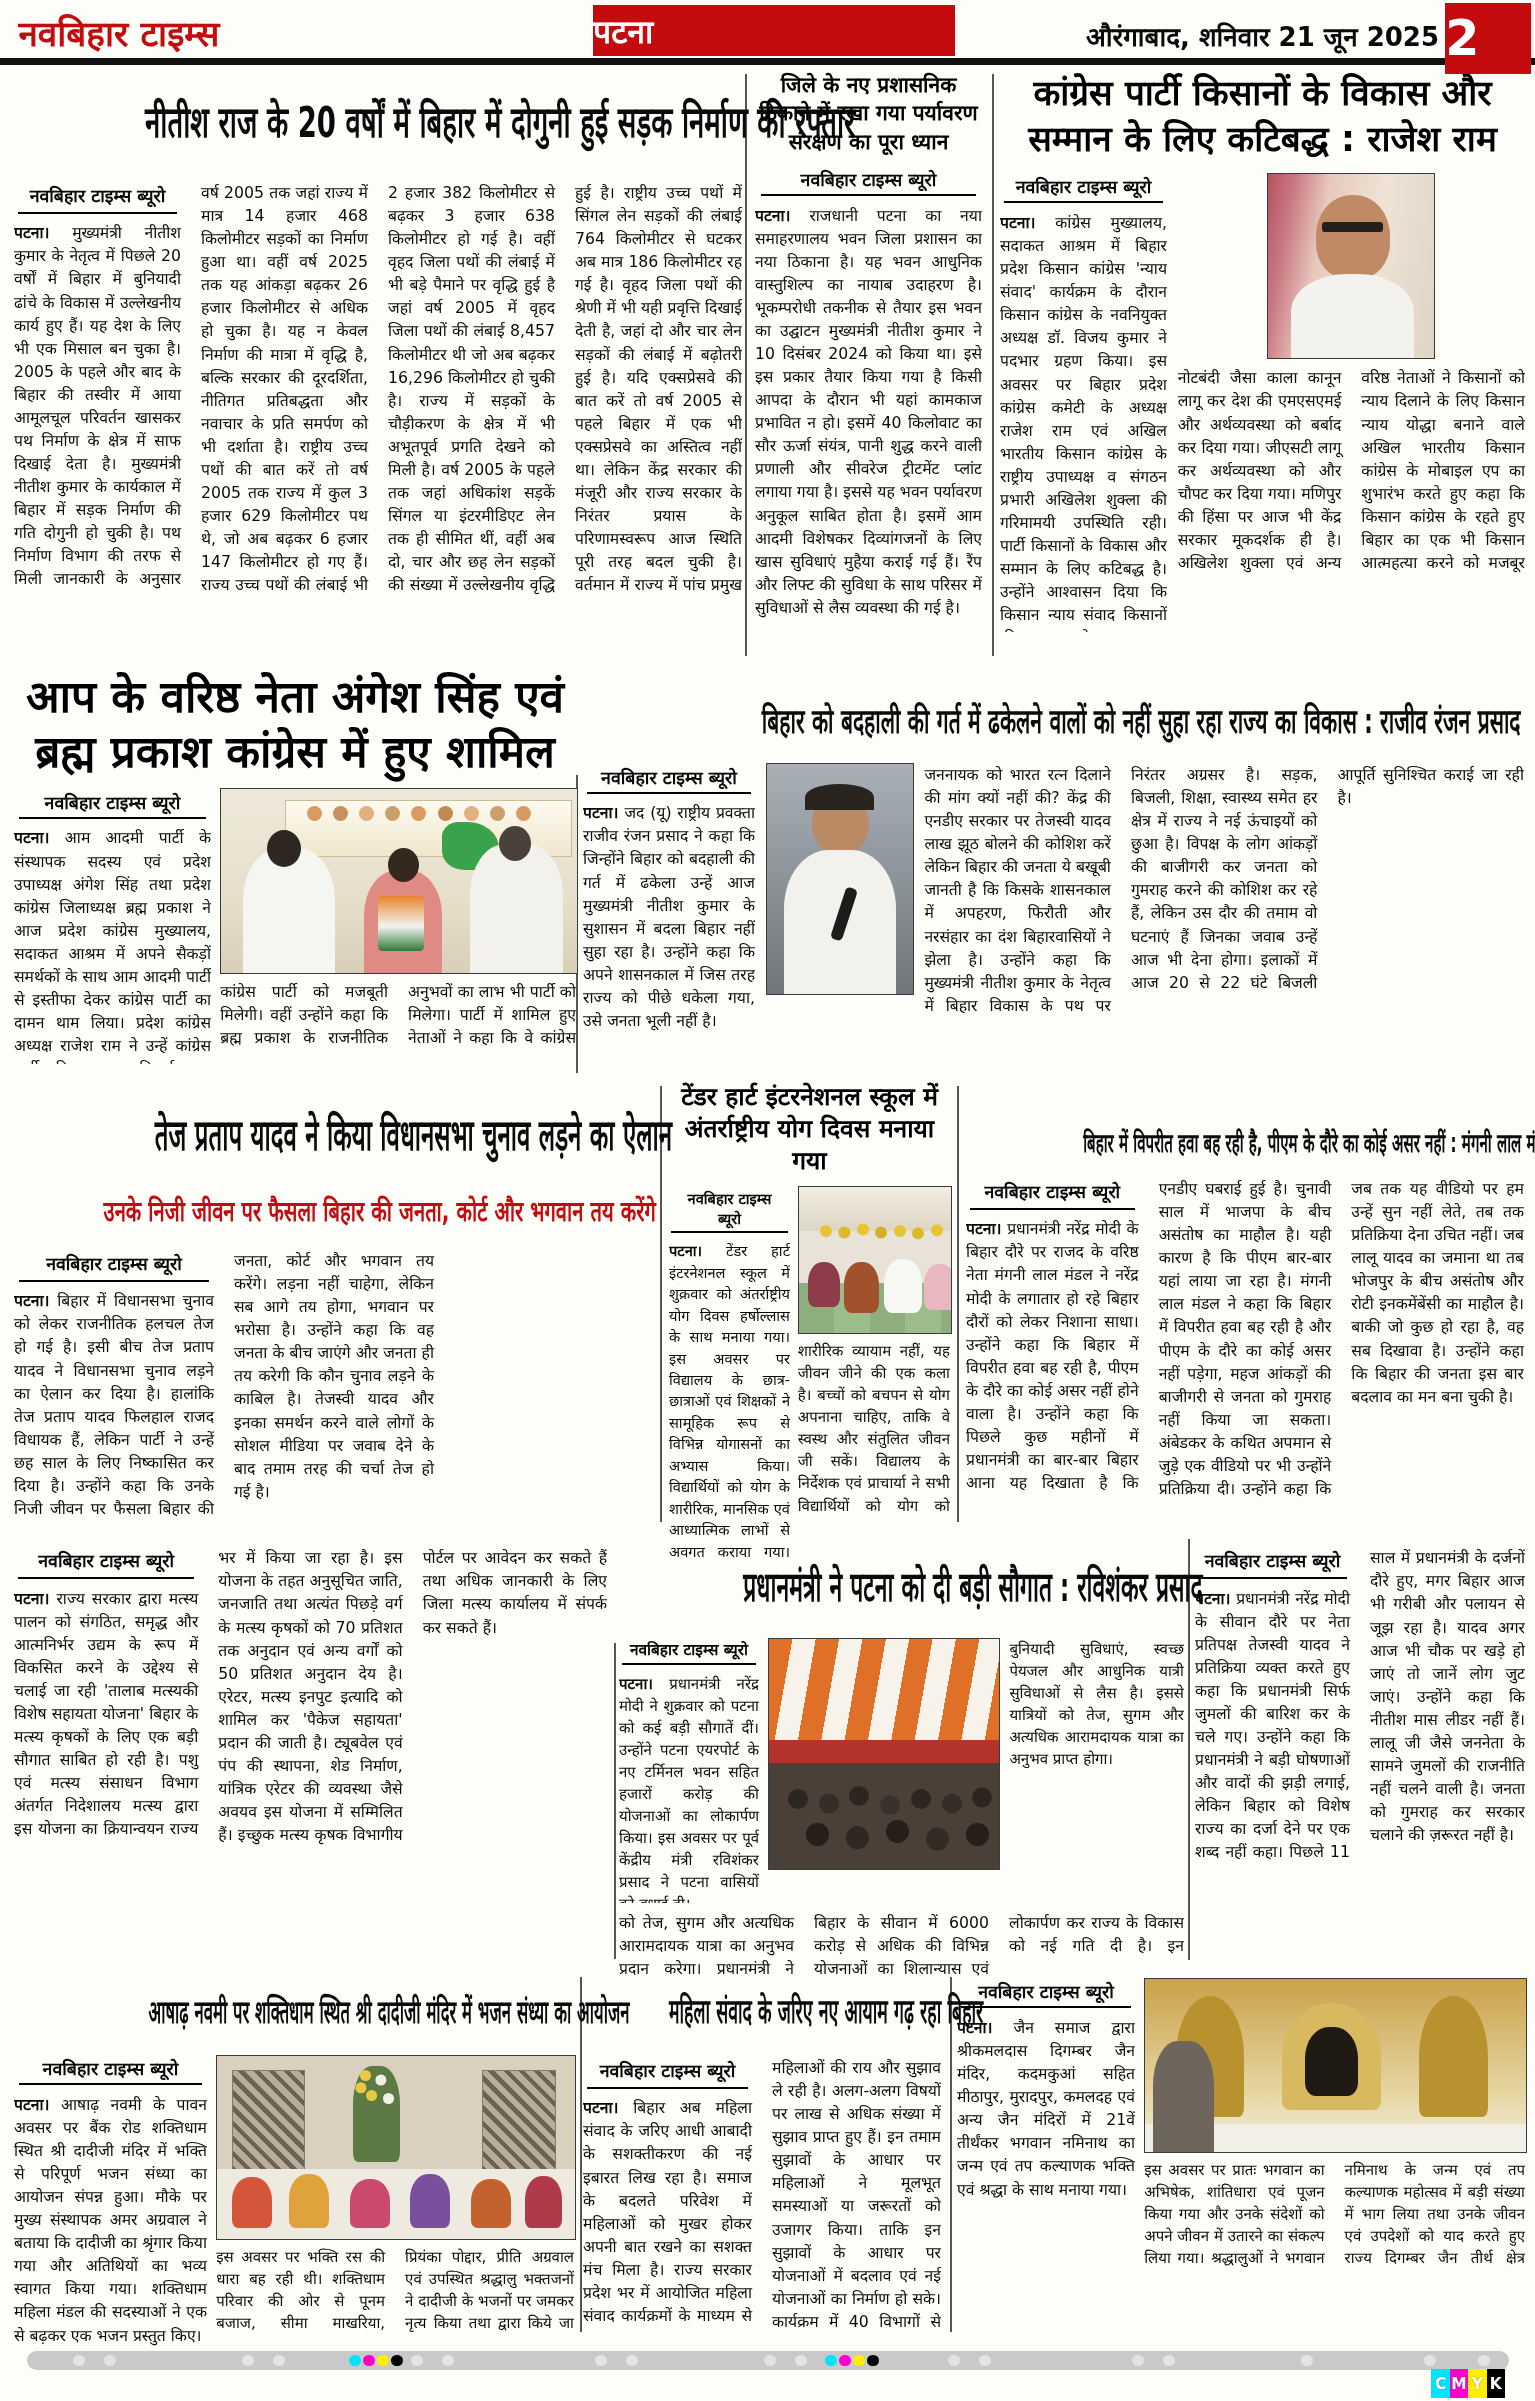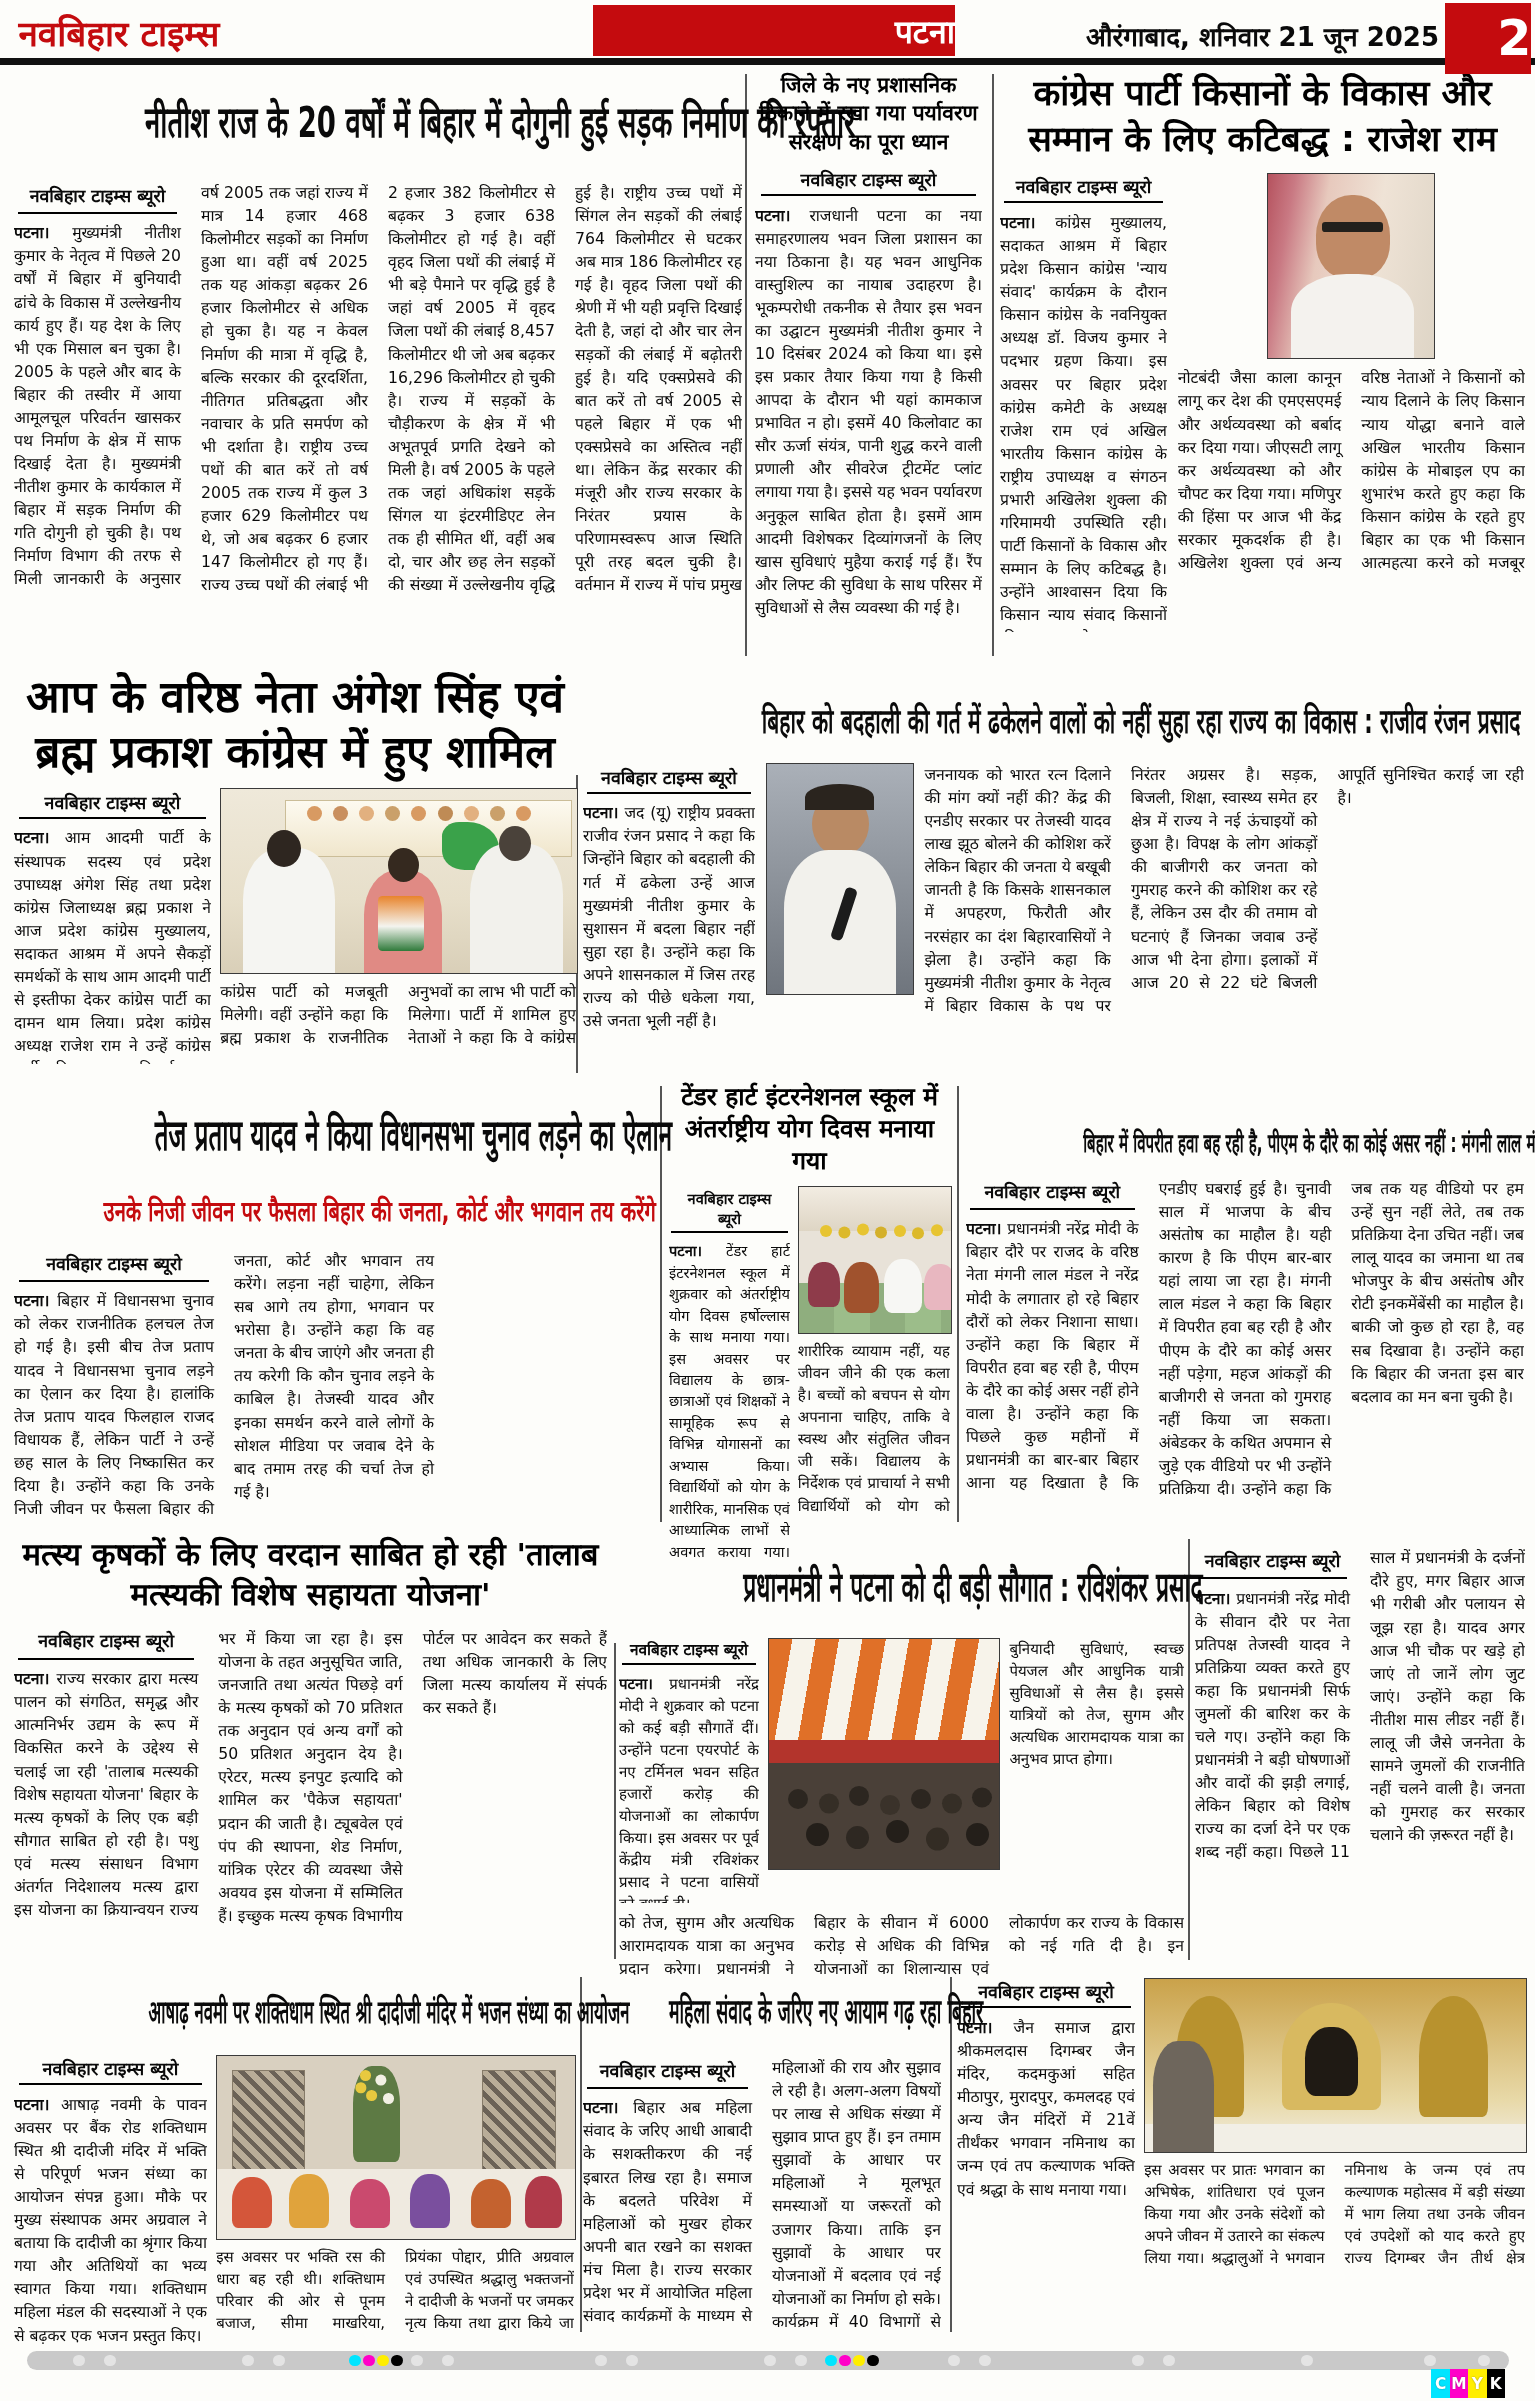--- a/index.html
+++ b/index.html
@@ -9,21 +9,21 @@
   .hl{font-weight:900;text-align:center;color:#000;line-height:1.2;}
   .hl1{white-space:nowrap;font-weight:900;text-align:center;display:block;}
   .byline{font-weight:bold;text-align:center;border-bottom:2.3px solid #000;
           padding:0 3.1px 3.1px;margin:1.5px auto 7.7px;font-size:17.7px;width:92%;}
   .bodytxt{text-align:justify;font-size:15.7px;line-height:1.47;overflow:hidden;}
   .lead{font-weight:bold;}
   .cols{column-gap:20px;column-fill:auto;}
   .vsep{position:absolute;width:1.5px;background:#555;}
   .photo{position:relative;border:1.5px solid #3a3a3a;overflow:hidden;background:#ddd;}
   .ps{position:absolute;}
-  .redbox{background:#c40b0e;color:#fff;display:flex;align-items:center;justify-content:flex-end;font-weight:900;}
+  .redbox{background:#c40b0e;color:#fff;display:flex;align-items:center;justify-content:flex-start;font-weight:900;}
   .subhead-red{color:#c40b0e;font-weight:900;text-align:center;}
   .footerbar{position:absolute;background:#c9c9c9;border-radius:10px;}
   .dot{position:absolute;border-radius:50%;}
   .cmyk-sq{width:18.4px;height:29px;display:flex;align-items:center;justify-content:center;
            font-size:15.4px;font-weight:bold;color:#fff;text-shadow:0 0 1.5px rgba(0,0,0,.45);}
 </style>
 </head>
 <body>
 
 <div id="page">
@@ -173,21 +173,20 @@
 
   <div class="abs" style="left:966px;top:1081px;width:558px;height:444px;">
     <div class="hl1" style="font-size:26px;transform:scaleX(.58);margin-top:43px;">बिहार में विपरीत हवा बह रही है, पीएम के दौरे का कोई असर नहीं : मंगनी लाल मंडल</div>
     <div class="bodytxt cols" style="margin-top:17px;column-count:3;height:330px;">
       <div class="byline">नवबिहार टाइम्स ब्यूरो</div>
       <p style="margin:0;"><span class="lead">पटना।</span> <span>प्रधानमंत्री नरेंद्र मोदी के बिहार दौरे पर राजद के वरिष्ठ नेता मंगनी लाल मंडल ने नरेंद्र मोदी के लगातार हो रहे बिहार दौरों को लेकर निशाना साधा। उन्होंने कहा कि बिहार में विपरीत हवा बह रही है, पीएम के दौरे का कोई असर नहीं होने वाला है। उन्होंने कहा कि पिछले कुछ महीनों में प्रधानमंत्री का बार-बार बिहार आना यह दिखाता है कि एनडीए घबराई हुई है। चुनावी साल में भाजपा के बीच असंतोष का माहौल है। यही कारण है कि पीएम बार-बार यहां लाया जा रहा है। मंगनी लाल मंडल ने कहा कि बिहार में विपरीत हवा बह रही है और पीएम के दौरे का कोई असर नहीं पड़ेगा, महज आंकड़ों की बाजीगरी से जनता को गुमराह नहीं किया जा सकता।</span> <span>अंबेडकर के कथित अपमान से जुड़े एक वीडियो पर भी उन्होंने प्रतिक्रिया दी। उन्होंने कहा कि जब तक यह वीडियो पर हम उन्हें सुन नहीं लेते, तब तक प्रतिक्रिया देना उचित नहीं। जब लालू यादव का जमाना था तब भोजपुर के बीच असंतोष और रोटी इनकमेंबेंसी का माहौल है। बाकी जो कुछ हो रहा है, वह सब दिखावा है। उन्होंने कहा कि बिहार की जनता इस बार बदलाव का मन बना चुकी है।</span></p>
     </div>
   </div>
 
   <div class="abs" style="left:14px;top:1534px;width:593px;height:427px;">
-    <div class="hl" style="font-size:31px;line-height:1.3;">मत्स्य कृषकों के लिए वरदान साबित हो रही 'तालाब मत्स्यकी विशेष सहायता योजना'</div>
     <div class="bodytxt cols" style="margin-top:12.3px;column-count:3;height:307px;">
       <div class="byline">नवबिहार टाइम्स ब्यूरो</div>
       <p style="margin:0;"><span class="lead">पटना।</span> <span>राज्य सरकार द्वारा मत्स्य पालन को संगठित, समृद्ध और आत्मनिर्भर उद्यम के रूप में विकसित करने के उद्देश्य से चलाई जा रही 'तालाब मत्स्यकी विशेष सहायता योजना' बिहार के मत्स्य कृषकों के लिए एक बड़ी सौगात साबित हो रही है। पशु एवं मत्स्य संसाधन विभाग अंतर्गत निदेशालय मत्स्य द्वारा इस योजना का क्रियान्वयन राज्य भर में किया जा रहा है। इस योजना के तहत अनुसूचित जाति, जनजाति तथा अत्यंत पिछड़े वर्ग के मत्स्य कृषकों को 70 प्रतिशत तक अनुदान एवं अन्य वर्गों को 50 प्रतिशत अनुदान देय है। एरेटर, मत्स्य इनपुट इत्यादि को शामिल कर 'पैकेज सहायता' प्रदान की जाती है। ट्यूबवेल एवं पंप की स्थापना, शेड निर्माण, यांत्रिक एरेटर की व्यवस्था जैसे अवयव इस योजना में सम्मिलित हैं। इच्छुक मत्स्य कृषक विभागीय पोर्टल पर आवेदन कर सकते हैं तथा अधिक जानकारी के लिए जिला मत्स्य कार्यालय में संपर्क कर सकते हैं।</span></p>
     </div>
   </div>
 
   <div class="abs" style="left:619px;top:1534px;width:565px;height:427px;">
     <div class="hl1" style="font-size:41px;transform:scaleX(.56);margin-top:23px;">प्रधानमंत्री ने पटना को दी बड़ी सौगात : रविशंकर प्रसाद</div>
     <div style="display:flex;gap:9.2px;margin-top:24.6px;">
       <div style="width:140px;flex:none;">

